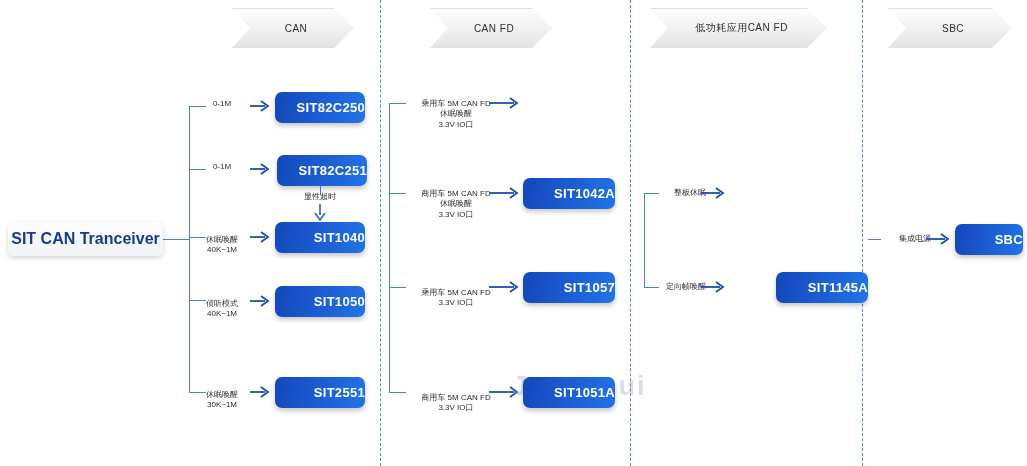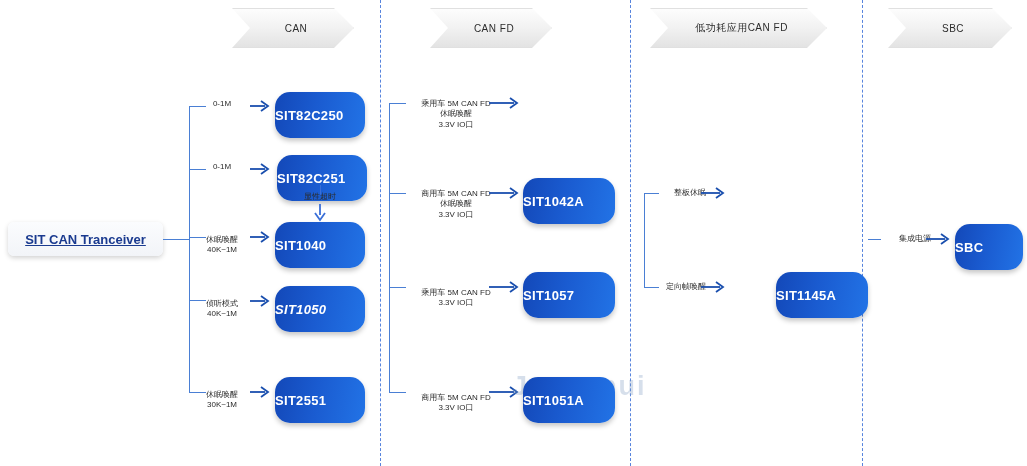--- a/index.html
+++ b/index.html
@@ -61,37 +61,36 @@
     width: 155px;
     height: 34px;
     border-radius: 6px;
     background: linear-gradient(180deg, #fbfcfe 0%, #f2f4f8 100%);
     box-shadow: 0 2px 5px rgba(0,0,0,.18);
     display: flex;
     align-items: center;
     justify-content: center;
   }
   .root-node span {
-    font-size: 13px;
+    font-size: 16px;
     font-weight: bold;
     color: #1a3a8f;
     white-space: nowrap;
-    text-decoration: underline;
   }
 
   
   .chip {
     position: absolute;
-    height: 46px;
-    border-radius: 15px;
+    height: 31px;
+    border-radius: 7px;
     background: linear-gradient(100deg, #1348b8 0%, #1a5bd0 45%, #2273e6 100%);
     box-shadow: 0 3px 5px rgba(0,0,0,.22);
     display: flex;
     align-items: center;
-    justify-content: flex-start;
+    justify-content: flex-end;
   }
   .chip span {
     font-size: 13px;
     font-weight: bold;
     color: #ffffff;
     letter-spacing: .3px;
     white-space: nowrap;
   }
 
   
@@ -236,21 +235,21 @@
   <div class="desc" style="left:192px; top:288px; width:60px; white-space:pre-line;">
     <span style="white-space:pre-line;">侦听模式
 40K~1M</span>
   </div>
   <div class="arrow" style="left:249px; top:294px;">
     <svg width="22" height="14" viewBox="0 0 22 14">
         <path d="M1 7 H16" stroke="#1a4fae" stroke-width="1.8" fill="none"></path>
         <path d="M12 2 L19 7 L12 12" stroke="#1a4fae" stroke-width="1.8" fill="none"></path>
       </svg>
   </div>
-  <div class="chip" style="left:275px; top:286px; width:90px;font-style:italic;">
+  <div class="chip" style="left:275px; top:286px; width:90px;">
     <span>SIT1050</span>
   </div>
 
   <div class="desc" style="left:192px; top:379px; width:60px; white-space:pre-line;">
     <span style="white-space:pre-line;">休眠唤醒
 30K~1M</span>
   </div>
   <div class="arrow" style="left:249px; top:385px;">
     <svg width="22" height="14" viewBox="0 0 22 14">
         <path d="M1 7 H16" stroke="#1a4fae" stroke-width="1.8" fill="none"></path>

